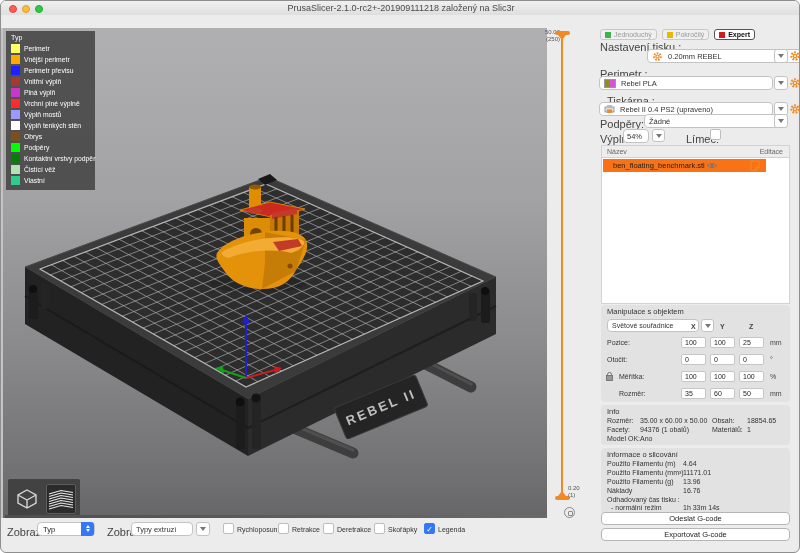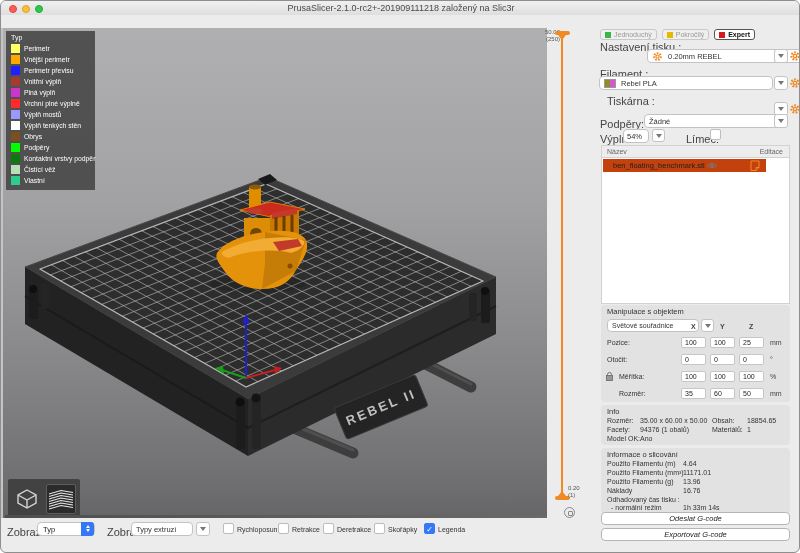--- a/index.html
+++ b/index.html
@@ -74,32 +74,32 @@
   .gearbtn{position:absolute;width:12px;height:12px;}
   .fil-swatch{width:12px;height:9px;display:flex;border:0.5px solid #999;}
   .fil-swatch i{flex:1;}
   .cbox{position:absolute;width:11px;height:11px;background:#fff;border:1px solid #bdbdbd;border-radius:2px;}
   .cbox.checked{background:var(--check-blue);border-color:var(--check-blue);color:#fff;font-size:8px;
     line-height:11px;text-align:center;}
   
   .list-header{position:absolute;left:4px;top:117px;width:189px;height:12px;background:#ededed;
     border:1px solid #d2d2d2;border-bottom:none;font-size:7px;color:#666;line-height:12px;}
   .list-box{position:absolute;left:4px;top:129px;width:189px;height:147px;background:#fff;border:1px solid #d2d2d2;}
-  .list-row{position:absolute;left:1px;top:1px;width:163px;height:13px;background:#c2410c;
+  .list-row{position:absolute;left:1px;top:1px;width:163px;height:13px;background:#f97316;
     font-size:7.5px;color:#222;line-height:13px;text-decoration:underline;}
   
   .section{position:absolute;left:4px;width:189px;background:#e2e2e2;border-radius:4px;}
   .sec-title{position:absolute;left:6px;top:2px;font-size:7.5px;color:#333;}
   .vbox{position:absolute;width:25px;height:11px;background:#fff;border:1px solid #c6c6c6;border-radius:2px;
     font-size:7px;color:#222;line-height:10px;padding-left:3px;}
   .mhead{position:absolute;top:0;font-size:7px;font-weight:bold;color:#444;}
   .munit{position:absolute;font-size:7px;color:#444;}
   .inforow{position:absolute;font-size:7px;color:#333;white-space:nowrap;}
   .gbtn{position:absolute;left:4px;width:189px;height:13px;background:#fff;border:1px solid #b5b5b5;
-    border-radius:4px;text-align:center;font-size:7.5px;line-height:12px;color:#222;font-style:italic;}
+    border-radius:4px;text-align:center;font-size:7.5px;line-height:12px;color:#222;}
   
   .btoolbar{position:absolute;left:0;top:517px;width:546px;height:23px;background:#ececec;font-size:7.5px;color:#444;}
   .btoolbar .plabel{top:8px;}
   .macselect{position:absolute;left:36px;top:4px;width:58px;height:14px;background:#fff;border:1px solid #c3c3c3;
     border-radius:4px;font-size:7.5px;color:#222;line-height:13px;padding-left:5px;}
   .stepper{position:absolute;right:0;top:-1px;width:13px;height:13.5px;background:var(--check-blue);
     border-radius:0 3px 3px 0;display:flex;flex-direction:column;align-items:center;justify-content:center;gap:1px;}
   .stepper i{width:0;height:0;border-left:2.5px solid transparent;border-right:2.5px solid transparent;}
   .stepper .up{border-bottom:3px solid #fff;}
   .stepper .dn{border-top:3px solid #fff;}
@@ -361,37 +361,45 @@
       <span class="ctext">0.20mm REBEL</span>
     </div>
     <div class="vbtn" style="left:177px;top:21px;">
         <i class="chev"></i>
       </div>
     <svg class="gearbtn" style="left:192px;top:22px;" viewBox="0 0 14 14">
       <circle cx="7" cy="7" r="4.2" fill="none" stroke="var(--accent)" stroke-width="2.6" stroke-dasharray="2.1 1.55"></circle>
       <circle cx="7" cy="7" r="2" fill="none" stroke="var(--accent)" stroke-width="1.4"></circle>
     </svg>
 
-    <div class="plabel" style="left:3px;top:40px;">Filament :</div>
+    <div class="plabel" style="left:3px;top:40px;">Perimetr :</div>
     <div class="combo" style="left:2px;top:48px;width:174px;">
       <span class="fil-swatch">
           <i id="fil-a" style="background: rgb(143, 143, 31);"></i>
           <i id="fil-b" style="background: rgb(212, 85, 212);"></i>
         </span>
       <span class="ctext">Rebel PLA</span>
     </div>
     <div class="vbtn" style="left:177px;top:48px;">
         <i class="chev"></i>
       </div>
     <svg class="gearbtn" style="left:192px;top:49px;" viewBox="0 0 14 14">
       <circle cx="7" cy="7" r="4.2" fill="none" stroke="var(--accent)" stroke-width="2.6" stroke-dasharray="2.1 1.55"></circle>
       <circle cx="7" cy="7" r="2" fill="none" stroke="var(--accent)" stroke-width="1.4"></circle>
     </svg>
 
     <div class="plabel" style="left:3px;top:67px;margin-left:7px;">Tiskárna :</div>
+    <div class="combo" style="left:2px;top:74px;width:174px;">
+      <svg width="11" height="10" viewBox="0 0 11 10">
+        <rect x="1" y="3" width="9" height="5" fill="#ddd" stroke="#888" stroke-width="0.8"></rect>
+        <rect x="3" y="1" width="5" height="2" fill="#bbb"></rect>
+        <rect x="3" y="5.5" width="5" height="3.5" fill="var(--accent)"></rect>
+      </svg>
+      <span class="ctext">Rebel II 0.4 PS2 (upraveno)</span>
+    </div>
     <div class="vbtn" style="left:177px;top:74px;">
         <i class="chev"></i>
       </div>
     <svg class="gearbtn" style="left:192px;top:75px;" viewBox="0 0 14 14">
       <circle cx="7" cy="7" r="4.2" fill="none" stroke="var(--accent)" stroke-width="2.6" stroke-dasharray="2.1 1.55"></circle>
       <circle cx="7" cy="7" r="2" fill="none" stroke="var(--accent)" stroke-width="1.4"></circle>
     </svg>
 
     <div class="plabel" style="left:3px;top:90px;">Podpěry:</div>
     <div class="combo" style="left:47px;top:86px;width:137px;">

